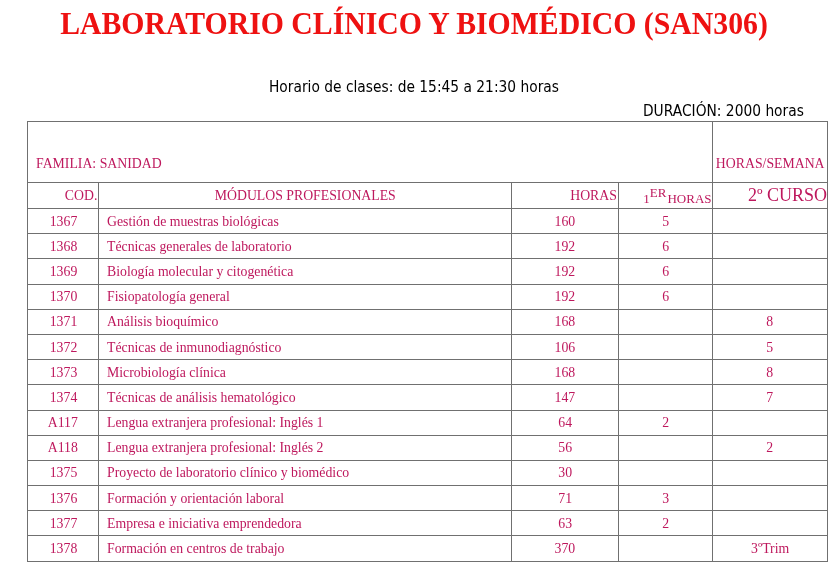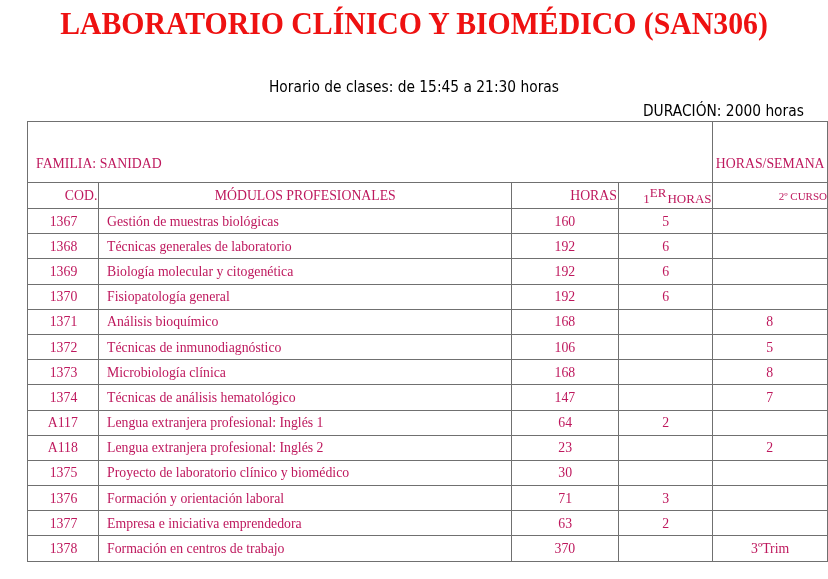--- a/index.html
+++ b/index.html
@@ -62,21 +62,21 @@
   <tbody>
       <tr class="familia">
     <td class="fam" colspan="4"><span class="txt">FAMILIA: SANIDAD</span></td>
     <td class="hs" colspan="2"><span class="txtc">HORAS/SEMANA</span></td>
   </tr>
   <tr class="head">
     <td class="c-cod"><span class="txtc">COD.</span></td>
     <td class="c-mod"><span class="txtc">MÓDULOS PROFESIONALES</span></td>
     <td class="c-hrs"><span class="txtc">HORAS</span></td>
     <td class="c-c1" style="font-size:13px;"><span>1</span><sup class="er">ER</sup><span>HORAS</span></td>
-    <td class="c-c2" style="font-size:11px;"><span>2º CURSO</span></td>
+    <td class="c-c2" style="font-size:18px;"><span>2º CURSO</span></td>
   </tr>
   </tbody>
     <tbody id="rows">
   <tr class="row">
     <td class="c-cod"><span class="txtc">1367</span></td>
     <td class="c-mod"><span class="txt">Gestión de muestras biológicas</span></td>
     <td class="c-hrs"><span class="txtc">160</span></td>
     <td class="c-c1"><span class="txtc">5</span></td>
     <td class="c-c2"><span class="txtc"></span></td>
   </tr>
@@ -141,21 +141,21 @@
     <td class="c-cod"><span class="txtc">A117</span></td>
     <td class="c-mod"><span class="txt">Lengua extranjera profesional: Inglés 1</span></td>
     <td class="c-hrs"><span class="txtc">64</span></td>
     <td class="c-c1"><span class="txtc">2</span></td>
     <td class="c-c2"><span class="txtc"></span></td>
   </tr>
 
   <tr class="row">
     <td class="c-cod"><span class="txtc">A118</span></td>
     <td class="c-mod"><span class="txt">Lengua extranjera profesional: Inglés 2</span></td>
-    <td class="c-hrs"><span class="txtc">23</span></td>
+    <td class="c-hrs"><span class="txtc">56</span></td>
     <td class="c-c1"><span class="txtc"></span></td>
     <td class="c-c2"><span class="txtc">2</span></td>
   </tr>
 
   <tr class="row">
     <td class="c-cod"><span class="txtc">1375</span></td>
     <td class="c-mod"><span class="txt">Proyecto de laboratorio clínico y biomédico</span></td>
     <td class="c-hrs"><span class="txtc">30</span></td>
     <td class="c-c1"><span class="txtc"></span></td>
     <td class="c-c2"><span class="txtc"></span></td>

